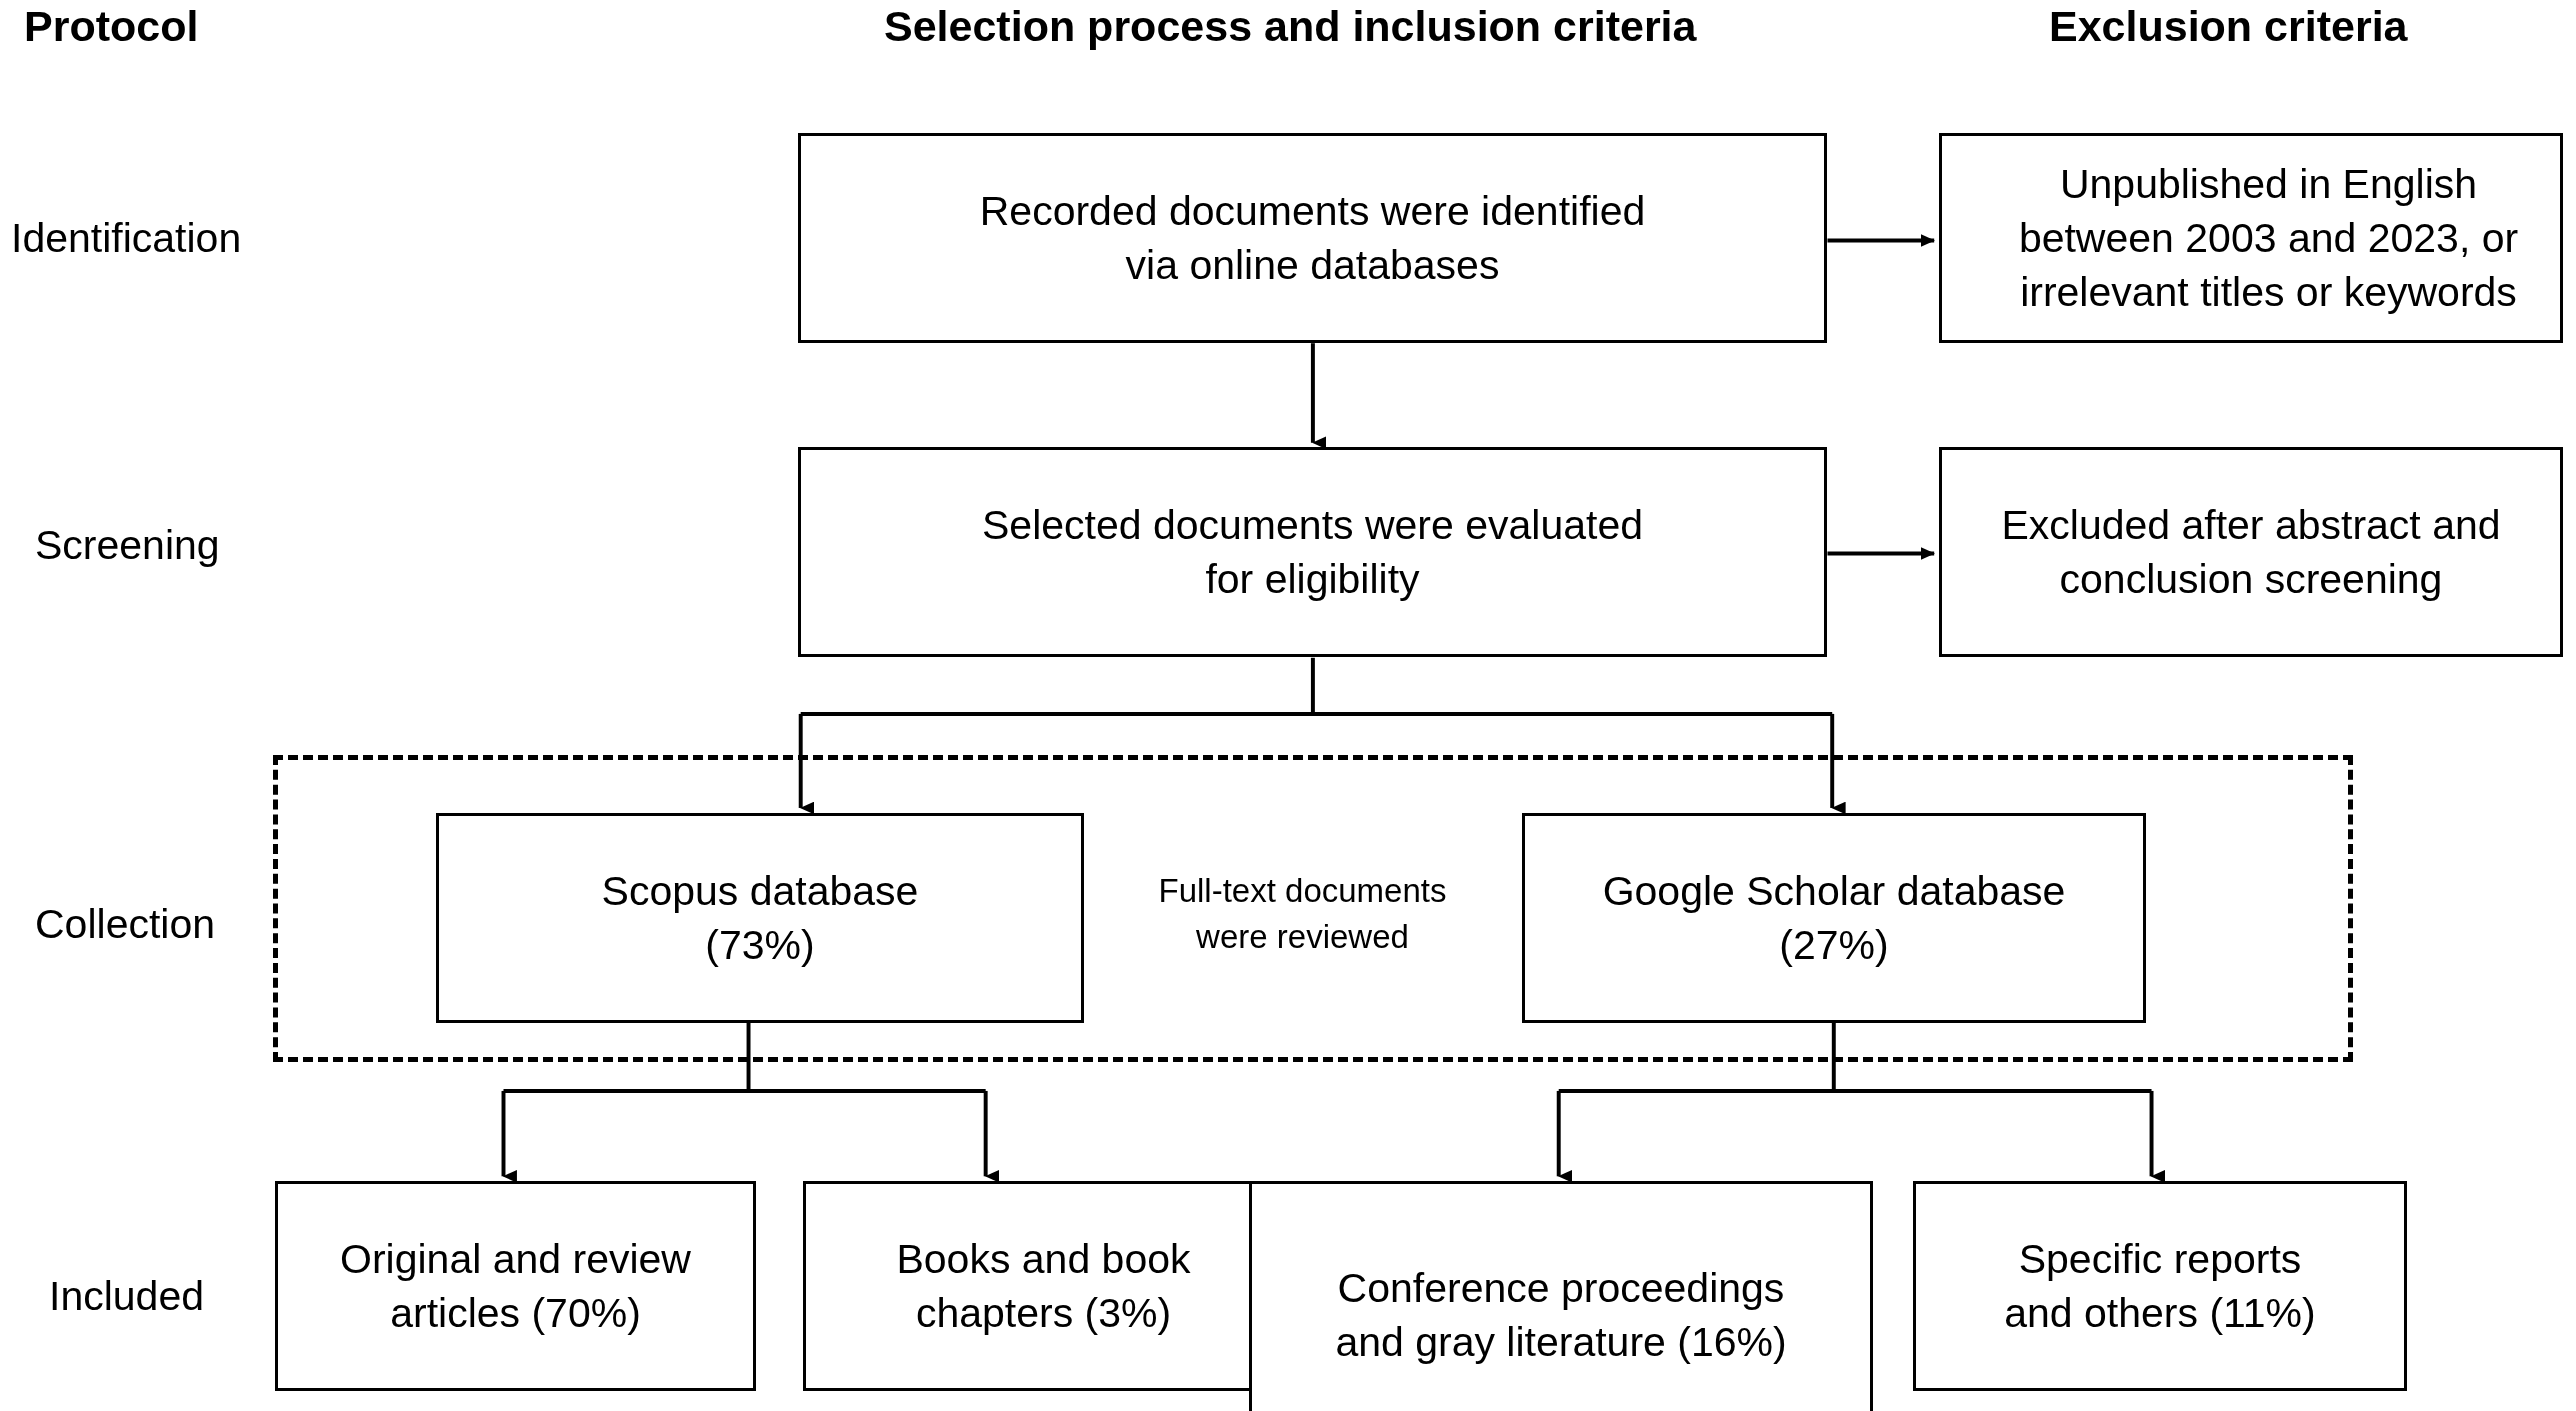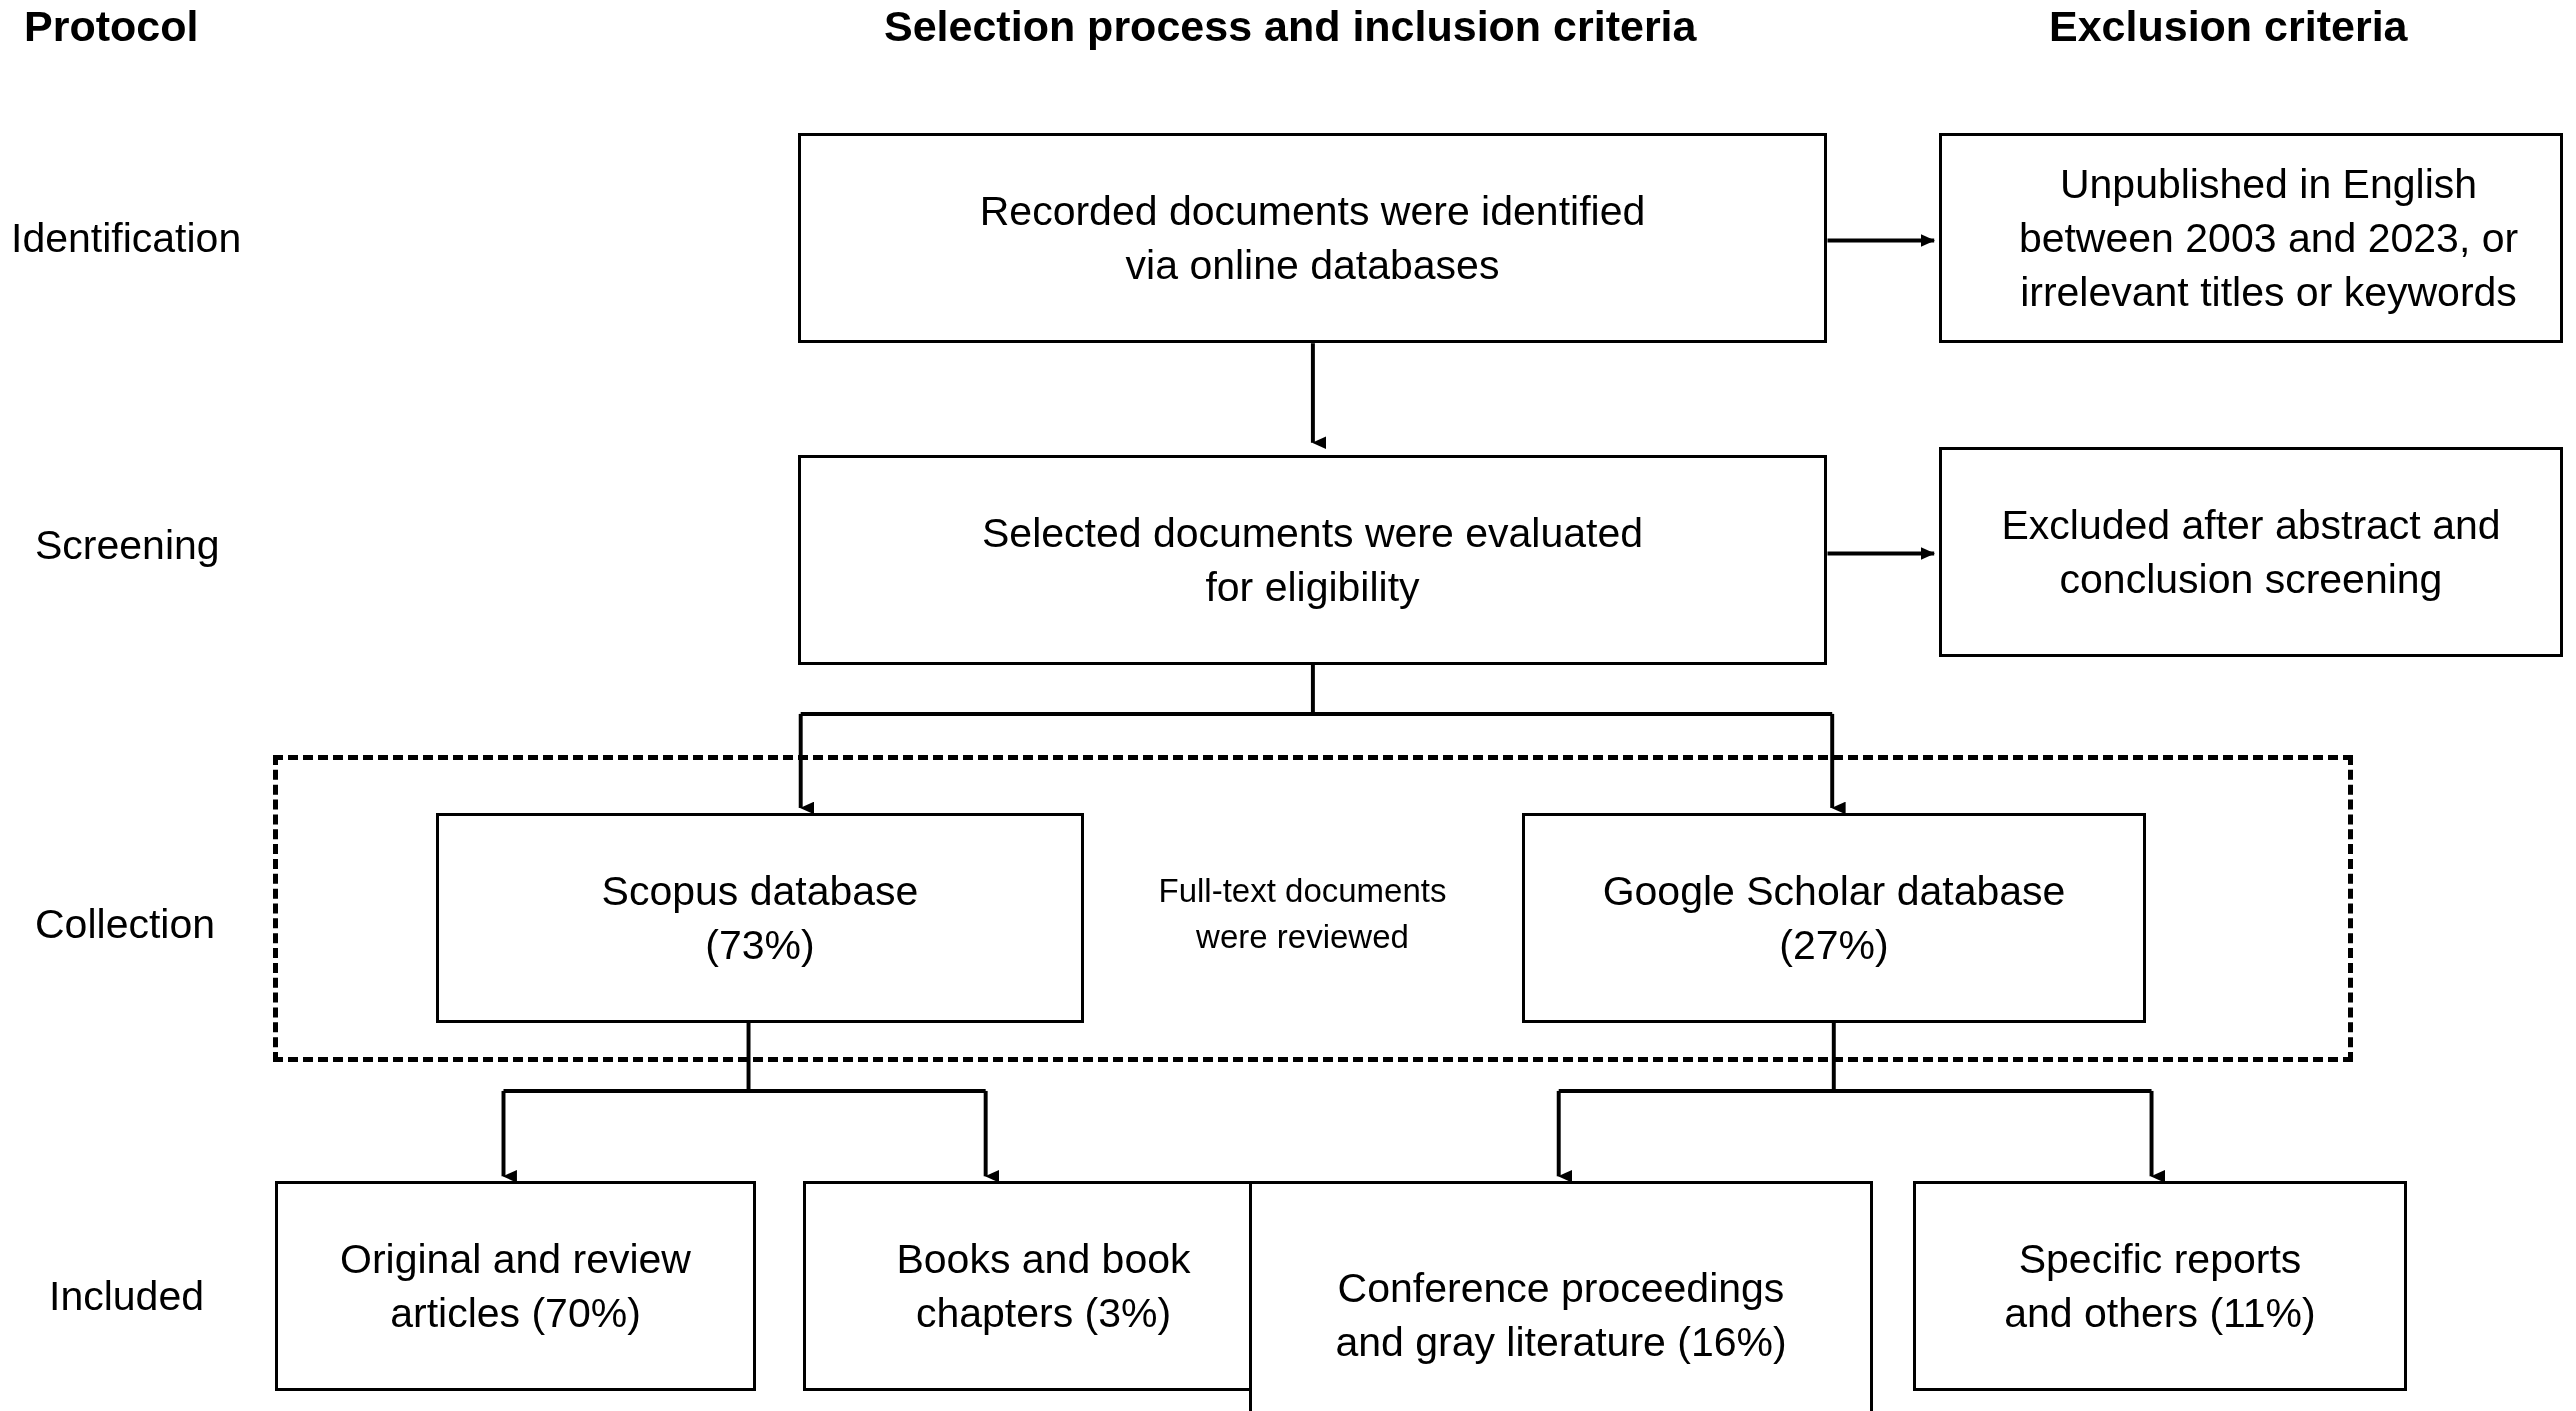--- a/index.html
+++ b/index.html
@@ -125,21 +125,21 @@
     <span class="txt">Recorded documents were identified
 via online databases</span>
   </div>
 
   <div class="node" style="left:1939px; top:133px; width:624px; height:210px; font-size:41px;padding-left:35px;">
     <span class="txt">Unpublished in English
 between 2003 and 2023, or
 irrelevant titles or keywords</span>
   </div>
 
-  <div class="node" style="left:798px; top:447px; width:1029px; height:210px; font-size:41px;margin-top:8px;">
+  <div class="node" style="left:798px; top:447px; width:1029px; height:210px; font-size:41px;">
     <span class="txt">Selected documents were evaluated
 for eligibility</span>
   </div>
 
   <div class="node" style="left:1939px; top:447px; width:624px; height:210px; font-size:41px;">
     <span class="txt">Excluded after abstract and
 conclusion screening</span>
   </div>
 
   <div class="node" style="left:436px; top:813px; width:648px; height:210px; font-size:41px;">

